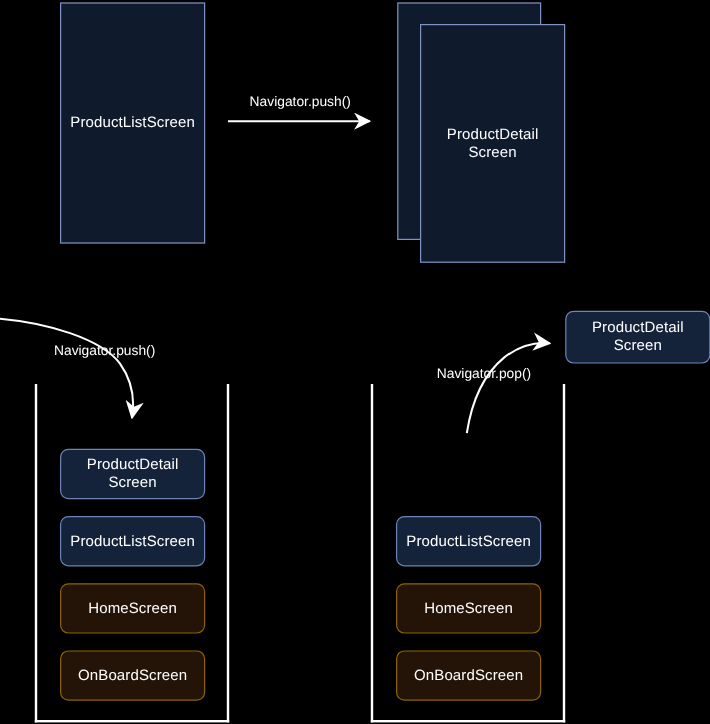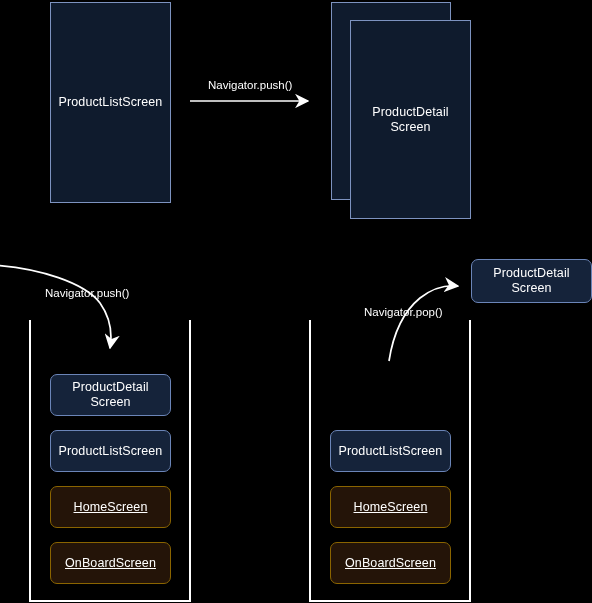--- a/index.html
+++ b/index.html
@@ -42,21 +42,20 @@
     line-height: 15px;
     letter-spacing: 0.1px;
   }
   .stack-item.blue {
     background: #15233a;
     border: 1px solid #6b85b8;
   }
   .stack-item.brown {
     background: #241408;
     border: 1px solid #8a6400;
-    text-decoration: underline;
   }
   .edge-label {
     position: absolute;
     color: #ffffff;
     font-size: 11.5px;
     line-height: 13px;
     white-space: nowrap;
   }
   svg.overlay {
     position: absolute;

